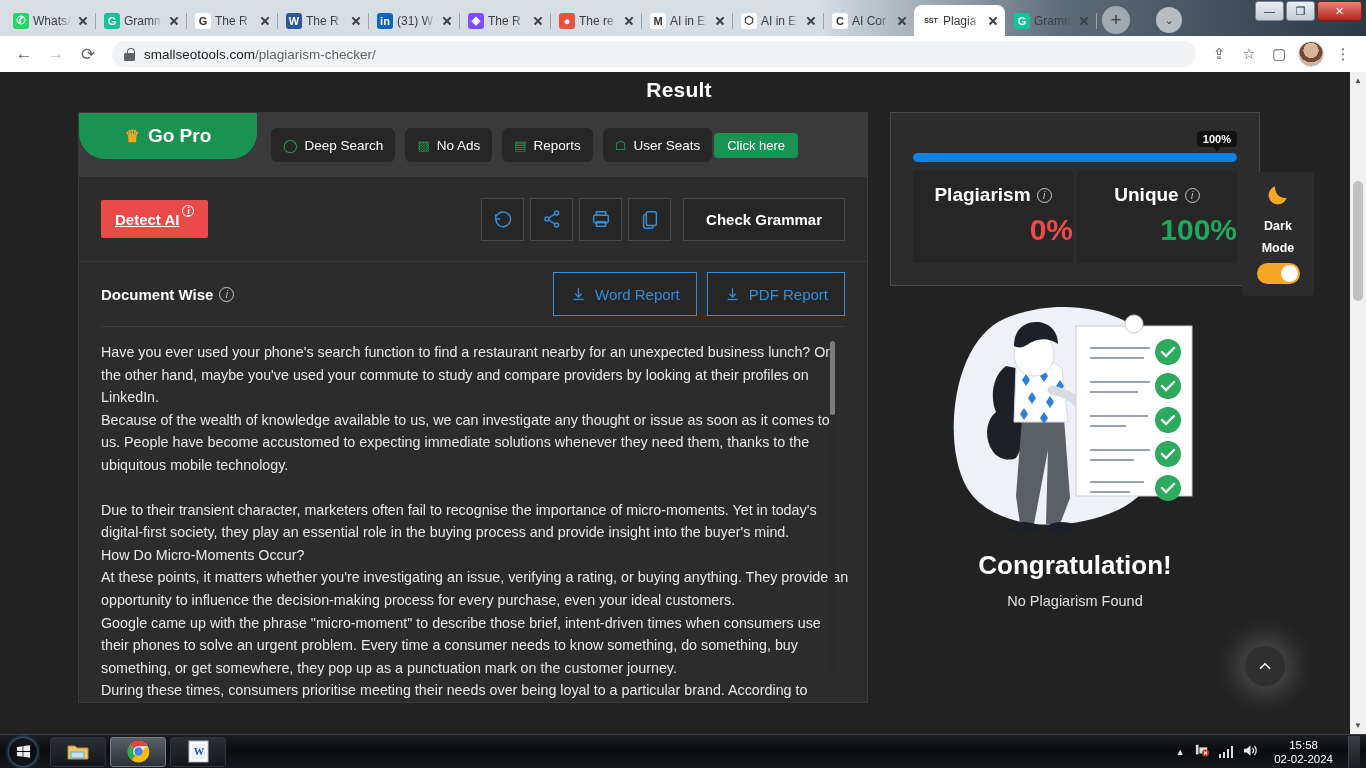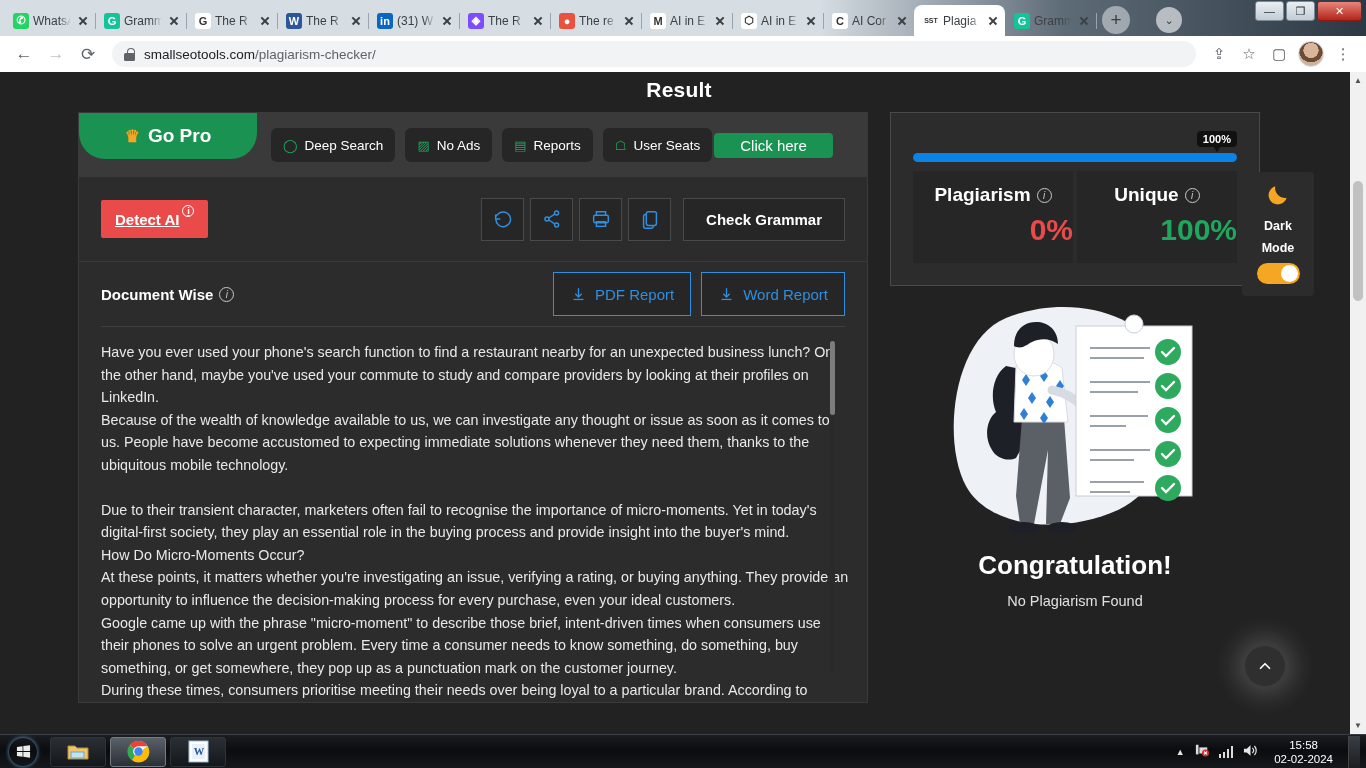--- a/index.html
+++ b/index.html
@@ -113,21 +113,21 @@
   .crown { color: #f5a623; font-size: 17px; }
   .pro-feats { display: flex; align-items: center; gap: 10px; margin-left: 14px; }
   .feat {
     height: 34px; background: #262626; border-radius: 6px; color: #fff;
     display: flex; align-items: center; gap: 7px; padding: 0 12px;
     font-size: 13.5px; white-space: nowrap;
   }
   .feat .ico { color: #1fa85d; font-size: 13px; display: flex; }
   .clickhere {
     height: 25px; background: #1a9251; color: #fff; border-radius: 4px;
-    display: flex; align-items: center; padding: 0 26px; font-size: 15px; margin-left: 2px;
+    display: flex; align-items: center; padding: 0 13px; font-size: 13px; margin-left: 2px;
   }
 
   
   .action-row { height: 84px; display: flex; align-items: center;
                 padding: 0 22px; position: relative; }
   .detect-ai {
     background: #ea4a4a; color: #fff; height: 38px; padding: 0 14px;
     display: flex; align-items: center; gap: 3px; font-size: 15px; font-weight: bold;
     border-radius: 2px;
     text-decoration: underline;
@@ -422,29 +422,29 @@
                 <span>Document Wise</span>
                 <span class="circ-i">i</span>
               </div>
               <div class="report-btns">
                 <div class="report-btn">
                   <svg width="17" height="17" viewBox="0 0 24 24" fill="none" stroke="#2f8fe0" stroke-width="1.8">
                     <path d="M12 3v12"></path>
                       <path d="M7.5 11 12 15.5 16.5 11"></path>
                       <path d="M5 19h14"></path>
                   </svg>
-                  <span>PDF Report</span>
+                  <span>Word Report</span>
                 </div>
                 <div class="report-btn">
                   <svg width="17" height="17" viewBox="0 0 24 24" fill="none" stroke="#2f8fe0" stroke-width="1.8">
                     <path d="M12 3v12"></path>
                       <path d="M7.5 11 12 15.5 16.5 11"></path>
                       <path d="M5 19h14"></path>
                   </svg>
-                  <span>Word Report</span>
+                  <span>PDF Report</span>
                 </div>
               </div>
             </div>
             <div class="hr"></div>
 
             <div class="doc-body">
               <div class="doc-text" id="doc-text">
                   <p>Have you ever used your phone's search function to find a restaurant nearby for an unexpected business lunch? On the other hand, maybe you've used your commute to study and compare providers by looking at their profiles on LinkedIn.</p>
                   <p>Because of the wealth of knowledge available to us, we can investigate any thought or issue as soon as it comes to us. People have become accustomed to expecting immediate solutions whenever they need them, thanks to the ubiquitous mobile technology.</p>
                   <div class="gap"></div>

